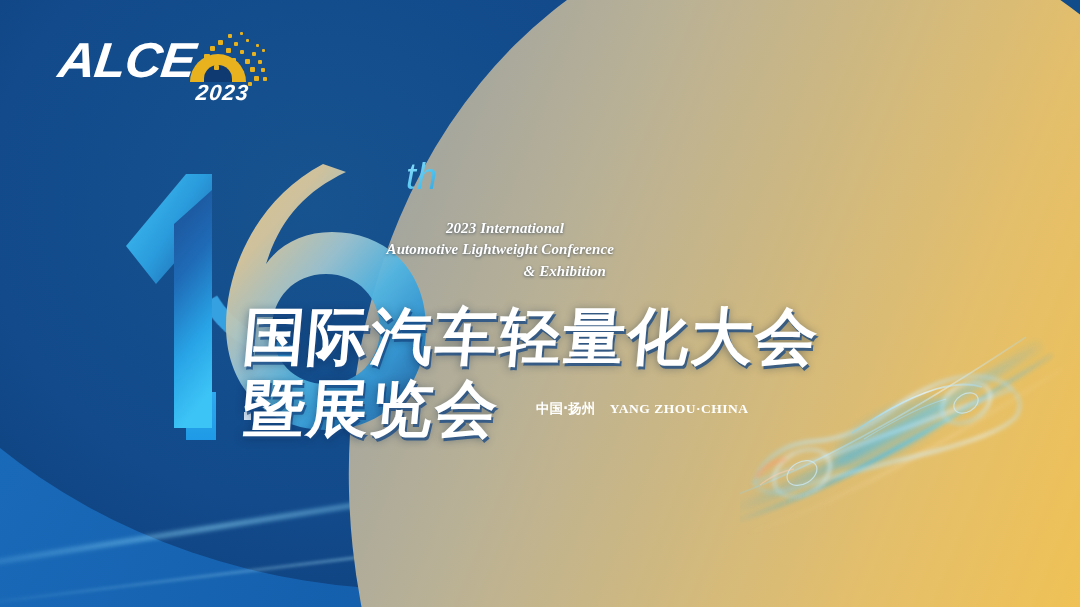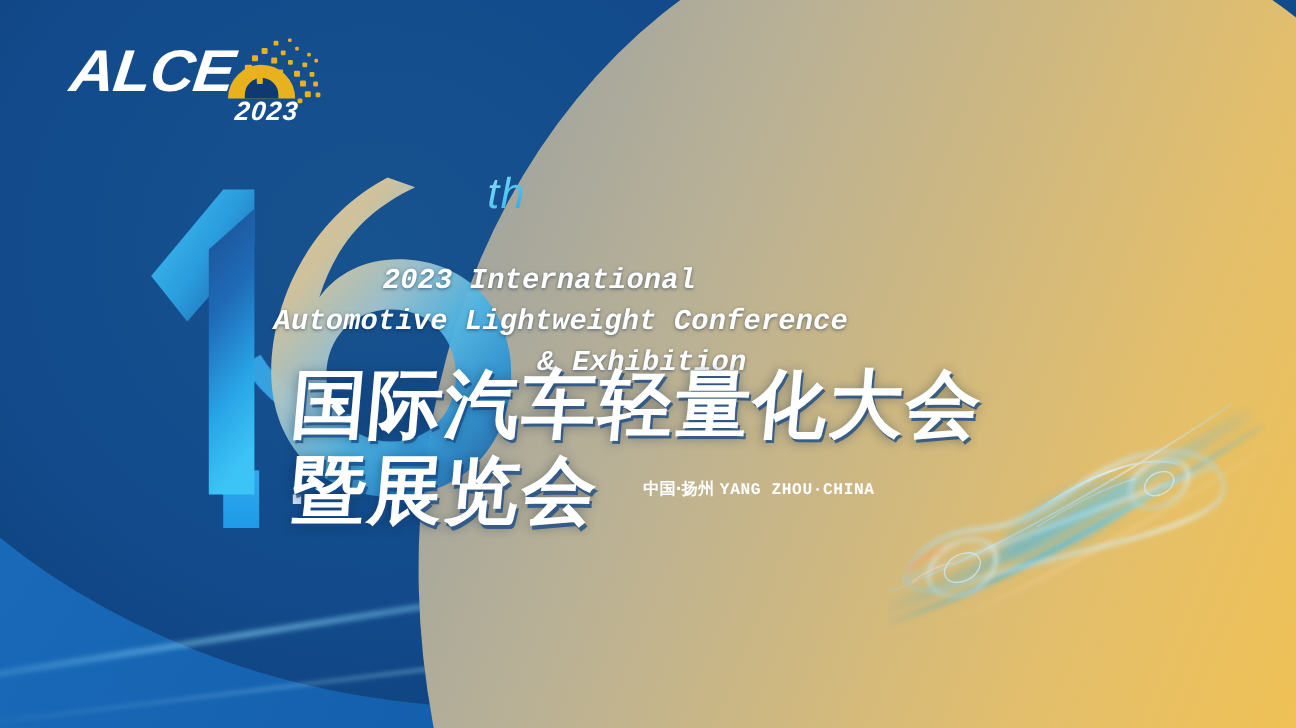--- a/index.html
+++ b/index.html
@@ -196,52 +196,52 @@
     font-style: italic;
     color: #ffffff;
     letter-spacing: 1px;
     font-family: "Liberation Sans", sans-serif;
     transform: skewX(-6deg);
   }
 
   
   .big16 {
     position: absolute;
-    left: 108px; top: 112px;
+    left: 108px; top: 128px;
     width: 380px; height: 320px;
     pointer-events: none;
   }
   .num-th {
     position: absolute;
     left: 298px; top: 28px;
     font-size: 36px;
     font-style: italic;
     font-weight: 400;
     letter-spacing: 1px;
     background: linear-gradient(135deg, #9fe6ff 0%, #4fc4f0 55%, #2f9ad8 100%);
     -webkit-background-clip: text;
     background-clip: text;
     color: transparent;
     font-family: "Liberation Sans", sans-serif;
   }
 
   
   .eng {
     position: absolute;
-    left: 228px; top: 218px;
+    left: 212px; top: 218px;
     width: 402px;
     text-align: right;
     color: #ffffff;
     font-style: italic;
     font-weight: 700;
-    font-size: 24px;
+    font-size: 15px;
     line-height: 1.42;
     letter-spacing: .1px;
     text-shadow: 0 1px 3px rgba(4,28,60,.55);
-    font-family: Liberation Mono, monospace;
+    font-family: Liberation Serif, serif;
   }
   .eng div { white-space: nowrap; }
   .eng .l1 { padding-right: 50px; }
   .eng .l3 { padding-right: 8px; padding-left: 36px; }
 
   
   .cn1, .cn2 {
     position: absolute;
     color: #ffffff;
     font-weight: 700;
@@ -268,21 +268,21 @@
   }
   .date-sub {
     margin-top: 8px;
     font-size: 13.5px;
     font-weight: 700;
     color: #ffffff;
     line-height: 1;
     white-space: nowrap;
     font-family: "DejaVu Sans", "Liberation Sans", sans-serif;
   }
-  .date-sub .en { letter-spacing: .5px; margin-left: 0; font-family: Liberation Mono, monospace; }
+  .date-sub .en { letter-spacing: .5px; margin-left: 10px; font-family: Liberation Serif, serif; }
 
   
   .car-wrap {
     position: absolute;
     right: 10px; bottom: 70px;
     width: 330px; height: 230px;
     pointer-events: none;
   }
 </style>
 </head>

